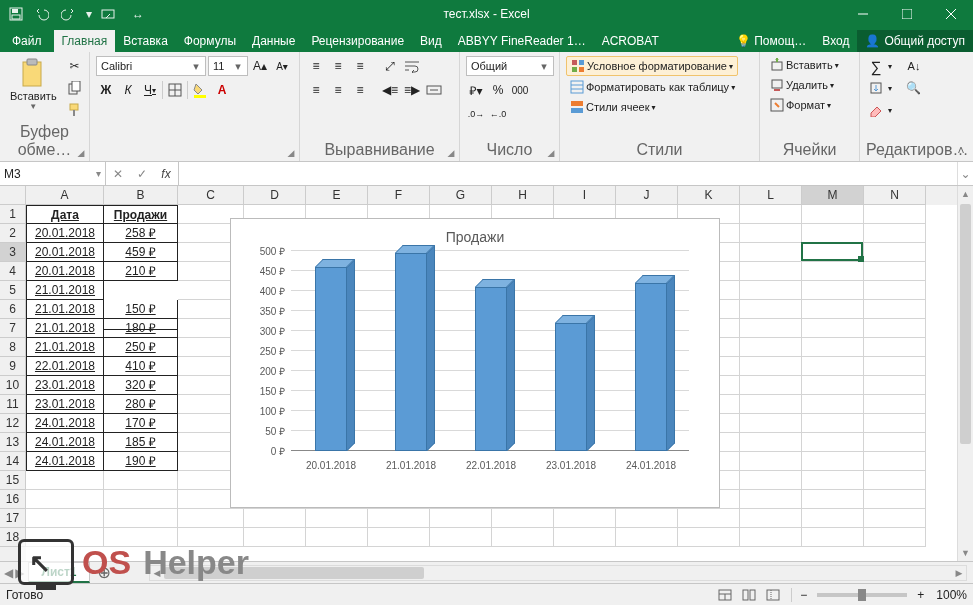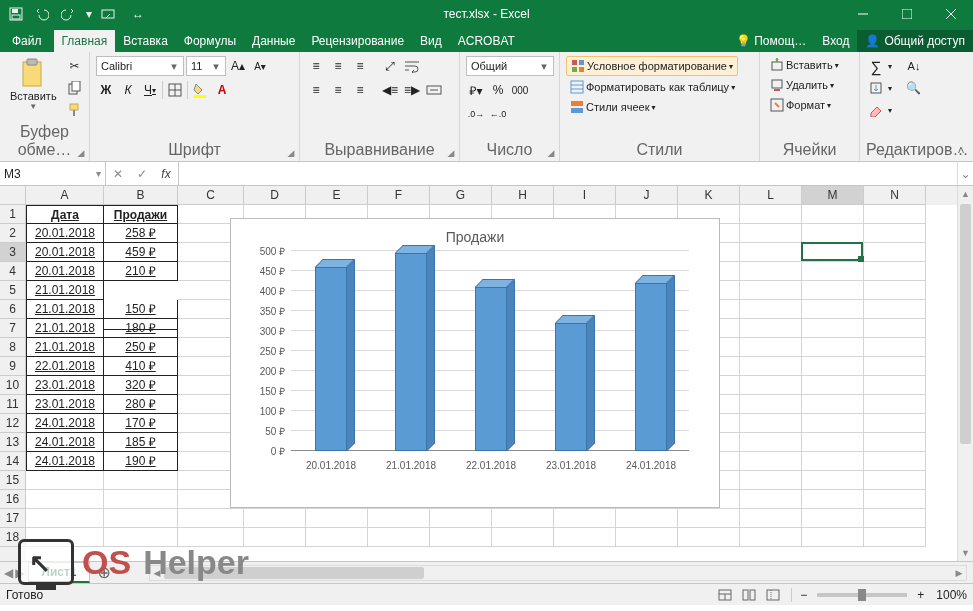--- a/index.html
+++ b/index.html
@@ -164,20 +164,21 @@
 </div>
 
 <div class="tabsrow">
   <div class="tab file">Файл</div>
   <div class="tab active">Главная</div>
   <div class="tab">Вставка</div>
   <div class="tab">Формулы</div>
   <div class="tab">Данные</div>
   <div class="tab">Рецензирование</div>
   <div class="tab">Вид</div>
+  <div class="tab">ABBYY FineReader 1…</div>
   <div class="tab">ACROBAT</div>
   <div class="right">
     <div class="tab" style="display:flex;align-items:center;gap:3px;">
         <span>💡</span>
         <span>Помощ…</span>
       </div>
     <div class="tab">Вход</div>
     <div class="share">
         <span>👤</span>
         <span>Общий доступ</span>
@@ -215,21 +216,21 @@
           </div>
       </div>
     </div>
     <div class="group-label">Буфер обме…</div>
     <div class="dialog-launch">◢</div>
   </div>
 
   <div class="group" style="width:210px">
     <div class="group-body" style="flex-direction:column;gap:4px">
       <div class="hstack">
-        <div class="combo" style="width:88px">
+        <div class="combo" style="width:110px">
             <span>Calibri</span>
             <span class="dd">▾</span>
           </div>
         <div class="combo" style="width:40px">
             <span>11</span>
             <span class="dd">▾</span>
           </div>
         <div class="sq" style="font-size:12px">A▴</div>
         <div class="sq" style="font-size:10px">A▾</div>
       </div>
@@ -253,21 +254,20 @@
             <svg width="16" height="16">
               <path d="M4 2l6 6-4 4-4-4z" fill="#f9d978" stroke="#888"></path>
               <rect x="2" y="13" width="12" height="3" fill="#ffff00"></rect>
             </svg>
           </div>
         <div class="sq">
             <span style="font-weight:bold;color:#c00">A</span>
           </div>
       </div>
     </div>
-    <div class="group-label">Шрифт</div>
     <div class="dialog-launch">◢</div>
   </div>
 
   <div class="group" style="width:160px">
     <div class="group-body" style="flex-direction:column;gap:4px">
       <div class="hstack">
         <div class="sq">≡</div>
         <div class="sq">≡</div>
         <div class="sq">≡</div>
         <div style="width:6px"></div>

